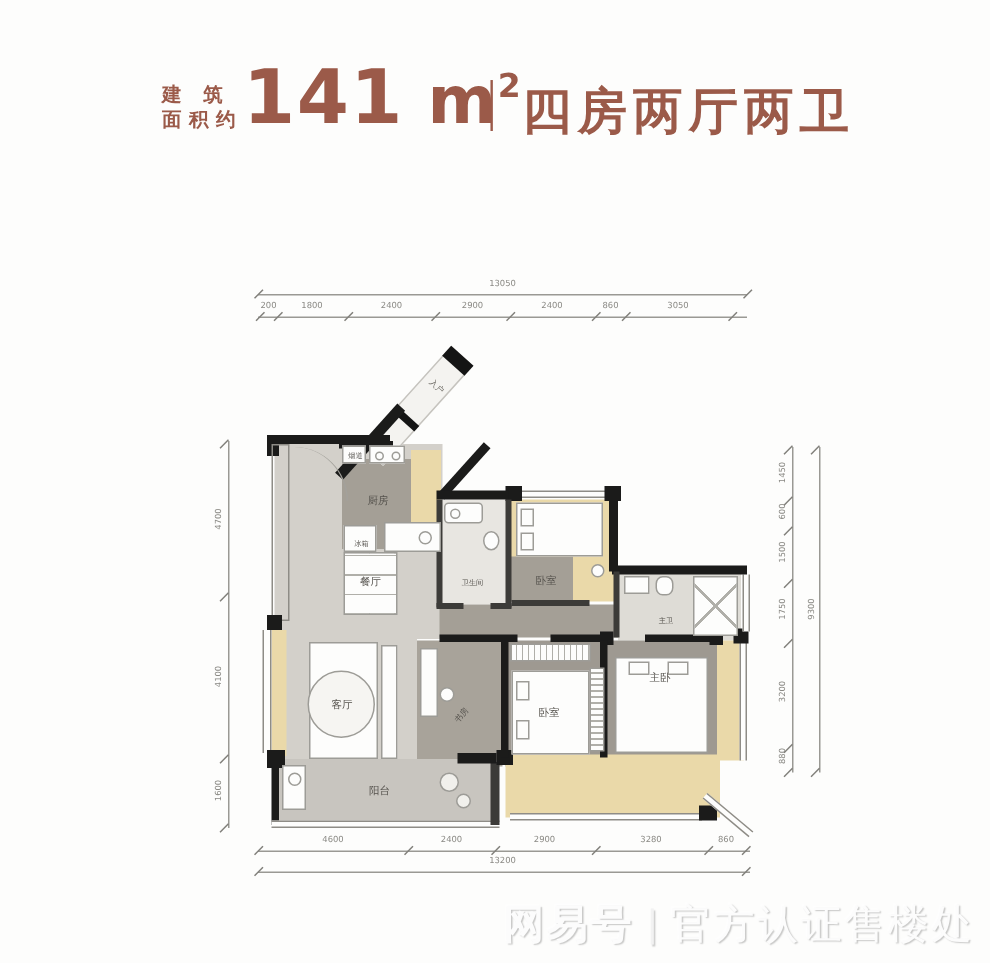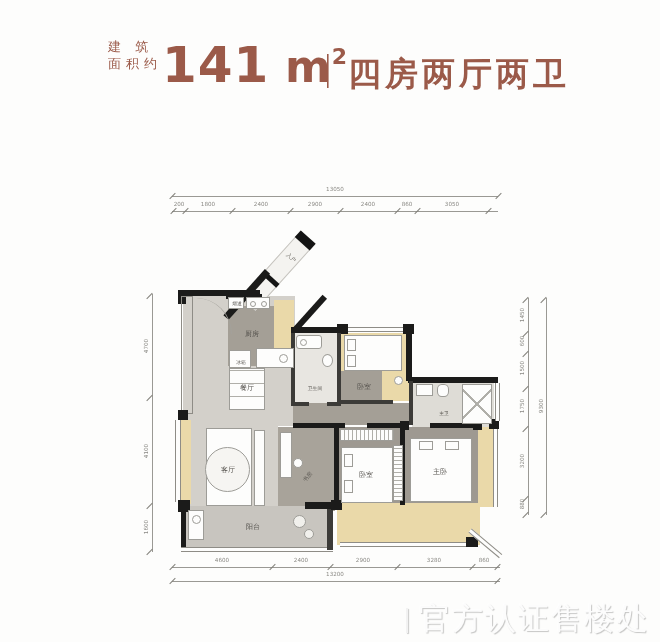--- a/index.html
+++ b/index.html
@@ -1,20 +1,20 @@
 <!DOCTYPE html>
 <html><head>
 <meta charset="utf-8">
 <style>
   html,body{margin:0;padding:0}
   body{width:660px;height:642px;position:relative;background:#fdfdfc;overflow:hidden;
        font-family:"DejaVu Sans","Liberation Sans",sans-serif;}
   .abs{position:absolute}
   
-  .hdr-prefix{position:absolute;left:108px;top:38px;color:#9b5a49;font-size:13px;font-weight:normal;line-height:17px;letter-spacing:5px}
+  .hdr-prefix{position:absolute;left:108px;top:55px;color:#9b5a49;font-size:13px;font-weight:bold;line-height:17px;letter-spacing:5px}
   .hdr-area{position:absolute;left:162px;top:36px;color:#9b5a49;font-size:50px;font-weight:600;letter-spacing:1px}
   .hdr-area sup{font-size:22px;font-weight:600}
   .hdr-div{position:absolute;left:322px;top:48px;color:#9b5a49;font-size:34px;font-weight:300}
   .hdr-layout{position:absolute;left:348px;top:52px;color:#9b5a49;font-size:33px;font-weight:600;letter-spacing:4px}
   
   .wall{position:absolute;background:#1b1b1a}
   .iwall{position:absolute;background:#3c3b38}
   .floor{position:absolute}
   .furn{position:absolute;background:#fdfdfc;border:1px solid #9d9c97;box-sizing:border-box}
   .circ{position:absolute;background:#fdfdfc;border:1px solid #9d9c97;border-radius:50%;box-sizing:border-box}
@@ -31,21 +31,21 @@
   .dim-h{position:absolute;height:1px;background:#9a9994}
   .dim-v{position:absolute;width:1px;background:#9a9994}
   .tick{position:absolute;width:1px;height:8px;background:#807f7a;transform:rotate(45deg)}
   .dim-num{position:absolute;font-size:7px;color:#8a8984;transform:translate(-50%,-50%) scale(.8);white-space:nowrap}
   .dim-num-v{position:absolute;font-size:7px;color:#8a8984;writing-mode:vertical-rl;transform:translate(-50%,-50%) rotate(180deg) scale(.8);white-space:nowrap}
   
   .wm{position:absolute;right:10px;top:598px;display:flex;align-items:center;color:#fff}
   .wm-brand{font-size:27px;font-weight:bold;letter-spacing:2px;color:#fcfcfc;
             text-shadow:1px 1px 1px rgba(0,0,0,.22),-1px -1px 1px rgba(255,255,255,.6)}
   .wm-sep{font-size:24px;margin:0 8px;color:#f2f2f2;text-shadow:1px 1px 1px rgba(0,0,0,.2)}
-  .wm-text{font-size:31px;letter-spacing:2px;color:#fcfcfc;
+  .wm-text{font-size:27px;letter-spacing:2px;color:#fcfcfc;
            text-shadow:1px 1px 1px rgba(0,0,0,.22),-1px -1px 1px rgba(255,255,255,.6)}
 </style>
 </head>
 <body>
 
 <div>
   <div class="hdr-prefix">
     <div>建 筑</div>
     <div>面积约</div>
   </div>
@@ -171,21 +171,21 @@
     <div class="furn" style="left:2px;top:6px;width:9px;height:13px"></div>
     <div class="furn" style="left:2px;top:32px;width:9px;height:13px"></div>
   </div>
   <div class="stripe-v" style="left:393px;top:445px;width:10px;height:56px"></div>
   <div class="room-label" style="left:366px;top:475px">卧室</div>
 
   <div class="furn" style="left:410px;top:438px;width:62px;height:64px">
     <div class="furn" style="left:8px;top:2px;width:14px;height:9px"></div>
     <div class="furn" style="left:34px;top:2px;width:14px;height:9px"></div>
   </div>
-  <div class="room-label" style="left:440px;top:472px">主卧</div>
+  <div class="room-label" style="left:440px;top:452px">主卧</div>
 
   <div class="furn" style="left:188px;top:510px;width:16px;height:30px">
     <div class="circ" style="left:3px;top:4px;width:9px;height:9px"></div>
   </div>
   <div class="room-label" style="left:253px;top:527px">阳台</div>
   <div class="circ" style="left:293px;top:515px;width:13px;height:13px;background:#f1f0ec"></div>
   <div class="circ" style="left:304px;top:529px;width:10px;height:10px;background:#f1f0ec"></div>
 
   <div class="dim-h" style="left:172px;top:196px;width:326px"></div>
   <div class="tick" style="left:172px;top:192px"></div>
@@ -251,15 +251,16 @@
   <div class="dim-num-v" style="left:522px;top:461px">3200</div>
   <div class="dim-num-v" style="left:522px;top:504px">880</div>
 
   <div class="dim-v" style="left:546px;top:298px;height:217px"></div>
   <div class="tick" style="left:543px;top:296px"></div>
   <div class="tick" style="left:543px;top:511px"></div>
   <div class="dim-num-v" style="left:541px;top:406px">9300</div>
 </div>
 
 <div class="wm">
+  <span class="wm-brand">网易号</span>
   <span class="wm-sep">|</span>
   <span class="wm-text">官方认证售楼处</span>
 </div>
 
 </body></html>

